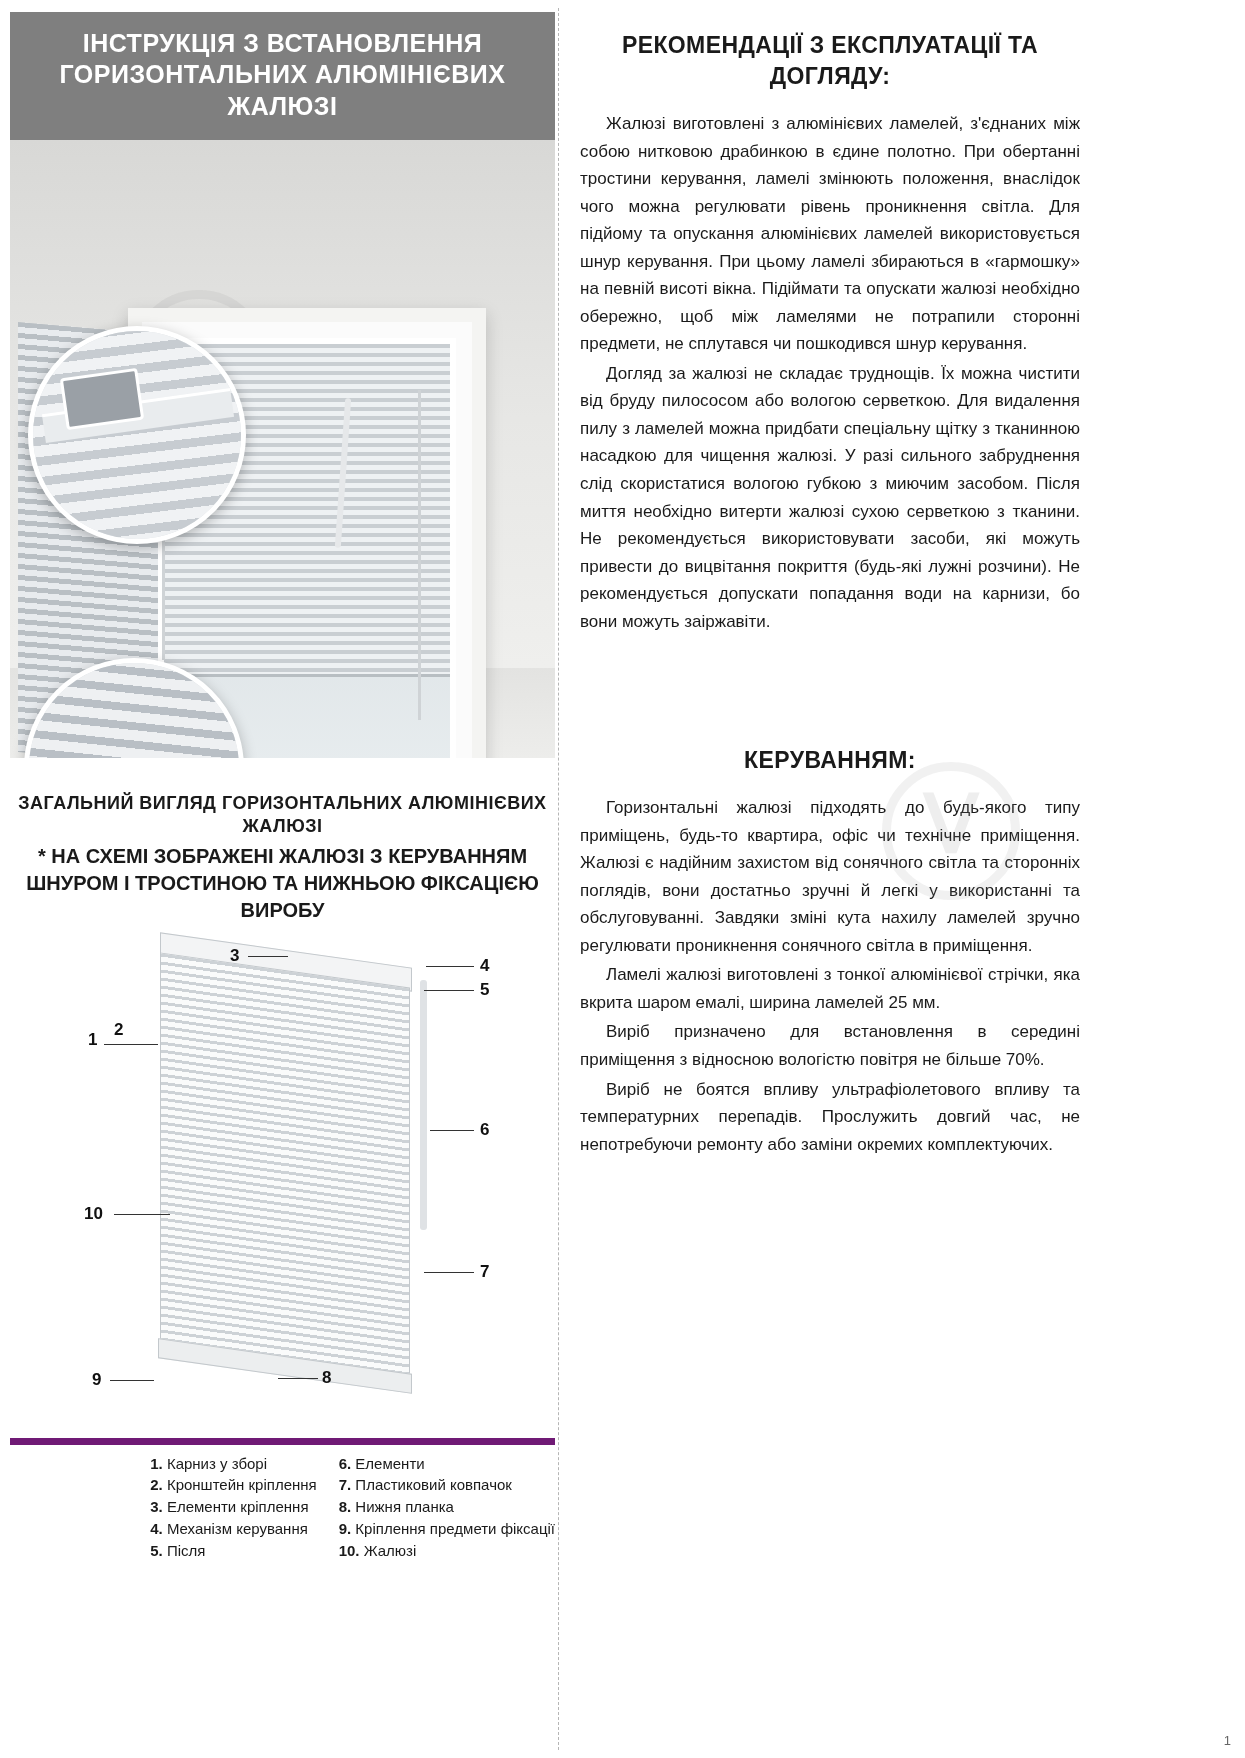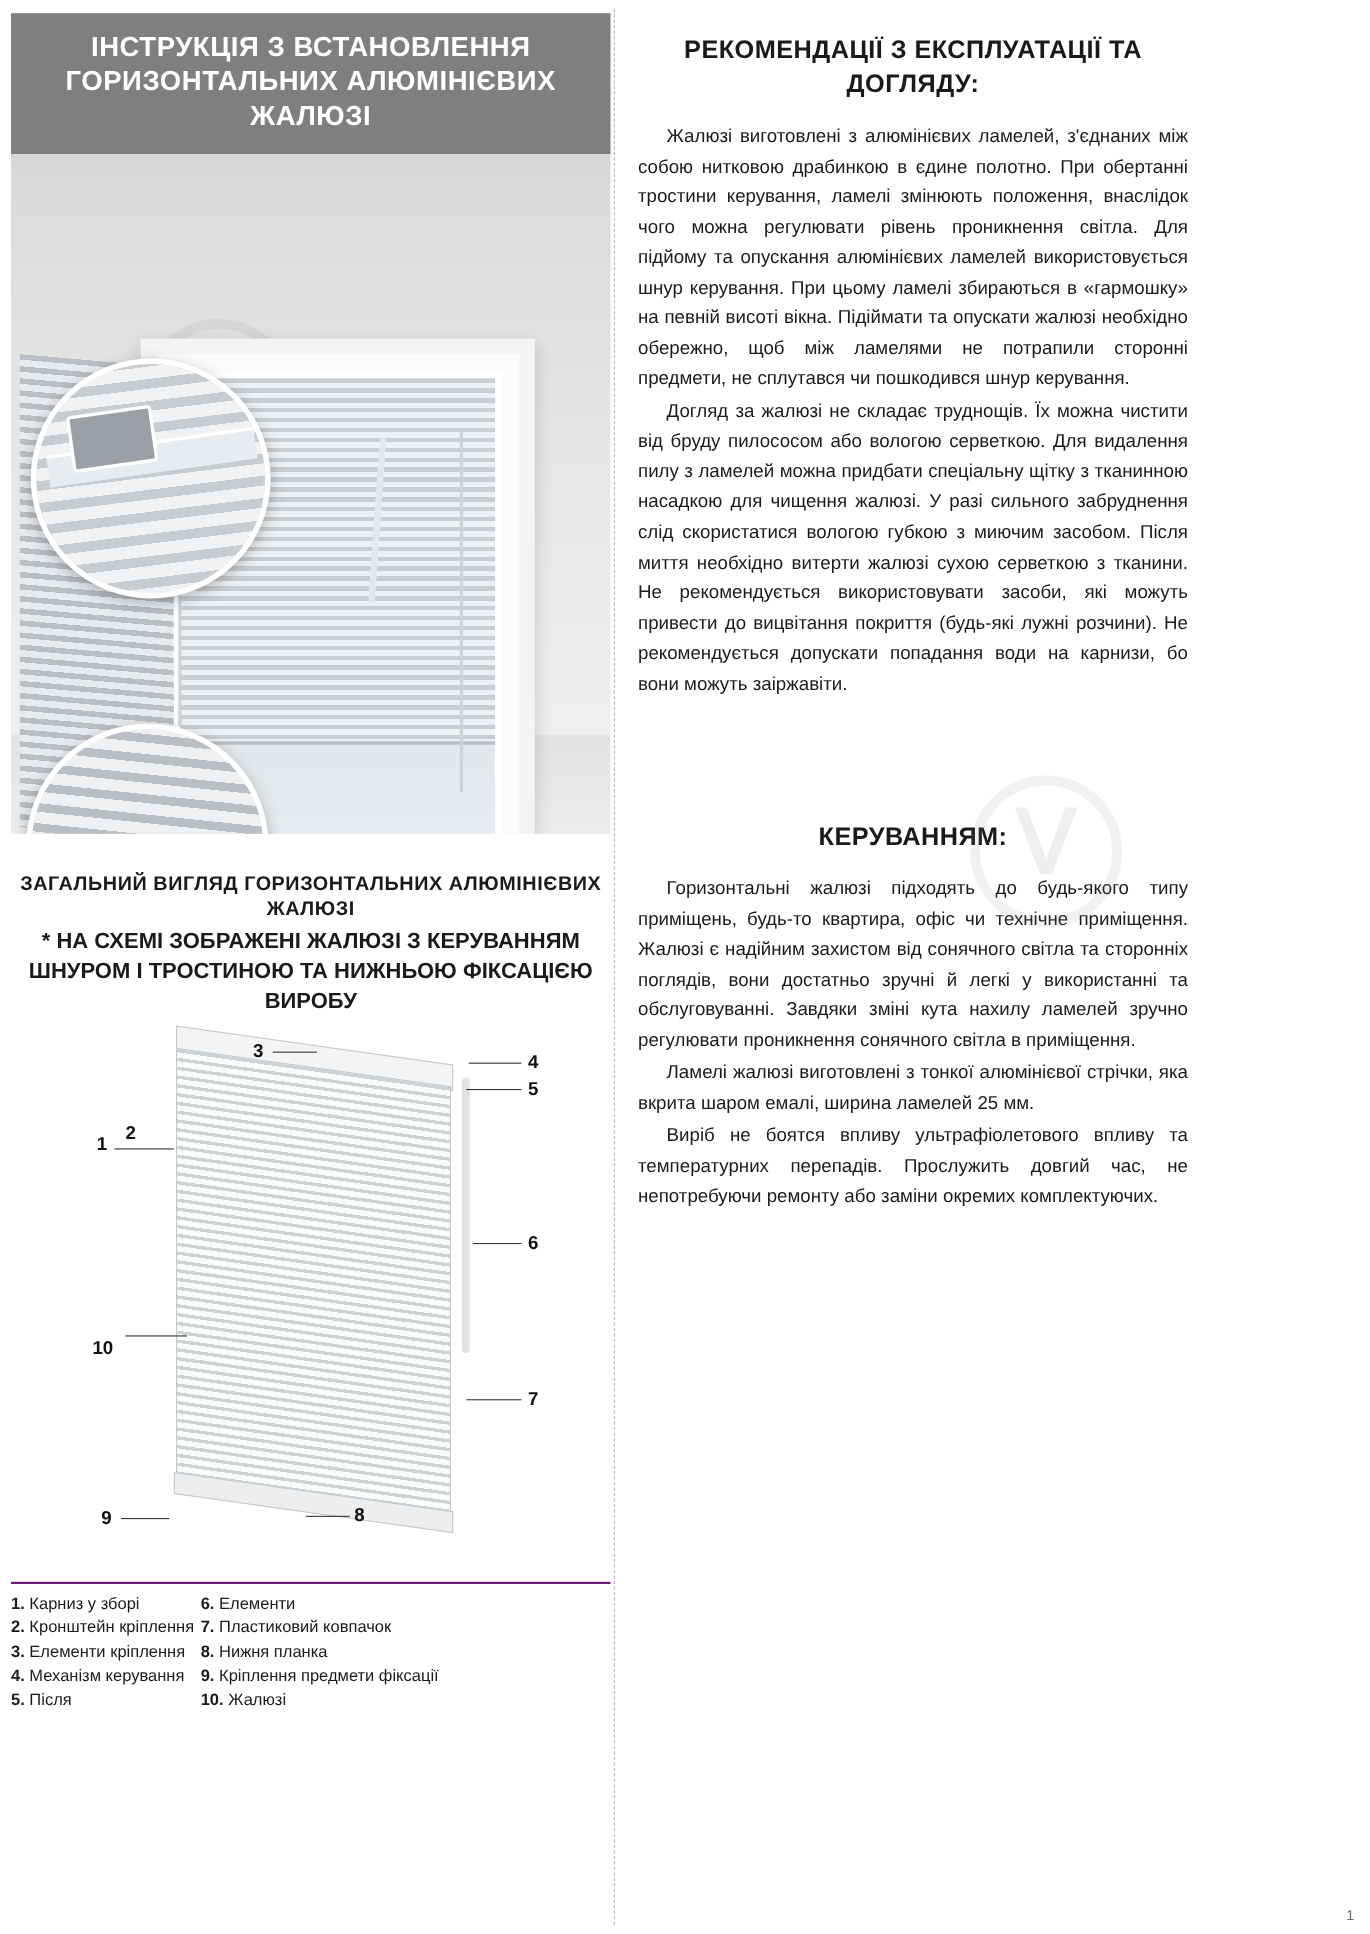--- a/index.html
+++ b/index.html
@@ -210,27 +210,28 @@
     color: #111;
   }
   .leader {
     position: absolute;
     height: 1px;
     background: #333;
   }
 
   
   .legend {
-    border-top: 2px solid #701a75;
+    border-top: 7px solid #701a75;
     margin-top: 6px;
     padding-top: 8px;
     display: flex;
-    gap: 6px;
+    gap: 22px;
     font-size: 15px;
     line-height: 1.45;
+    justify-content: flex-end;
   }
   .legend ol {
     margin: 0; padding: 0; list-style: none;
   }
   .legend li { white-space: nowrap; }
   .legend .num { font-weight: bold; }
 
   
   .right-col {
     position: absolute;
@@ -329,21 +330,21 @@
       <div class="lbl" style="left:78px;  top:98px;">1</div>
       <div class="lbl" style="left:104px; top:88px;">2</div>
       <div class="leader" style="left:94px; top:112px; width:54px;"></div>
 
       <div class="lbl" style="left:470px; top:188px;">6</div>
       <div class="leader" style="left:420px; top:198px; width:44px;"></div>
 
       <div class="lbl" style="left:470px; top:330px;">7</div>
       <div class="leader" style="left:414px; top:340px; width:50px;"></div>
 
-      <div class="lbl" style="left:74px;  top:272px;margin-top:12px;">10</div>
+      <div class="lbl" style="left:74px;  top:272px;">10</div>
       <div class="leader" style="left:104px; top:282px; width:56px;"></div>
 
       <div class="lbl" style="left:82px;  top:438px;">9</div>
       <div class="leader" style="left:100px; top:448px; width:44px;"></div>
 
       <div class="lbl" style="left:312px; top:436px;">8</div>
       <div class="leader" style="left:268px; top:446px; width:40px;"></div>
     </div>
 
     <div class="legend">
@@ -400,18 +401,19 @@
     <div class="r-title">РЕКОМЕНДАЦІЇ З ЕКСПЛУАТАЦІЇ ТА ДОГЛЯДУ:</div>
     <div class="r-body">
       <p>Жалюзі виготовлені з алюмінієвих ламелей, з'єднаних між собою нитковою драбинкою в єдине полотно. При обертанні тростини керування, ламелі змінюють положення, внаслідок чого можна регулювати рівень проникнення світла. Для підйому та опускання алюмінієвих ламелей використовується шнур керування. При цьому ламелі збираються в «гармошку» на певній висоті вікна. Підіймати та опускати жалюзі необхідно обережно, щоб між ламелями не потрапили сторонні предмети, не сплутався чи пошкодився шнур керування.</p>
       <p>Догляд за жалюзі не складає труднощів. Їх можна чистити від бруду пилососом або вологою серветкою. Для видалення пилу з ламелей можна придбати спеціальну щітку з тканинною насадкою для чищення жалюзі. У разі сильного забруднення слід скористатися вологою губкою з миючим засобом. Після миття необхідно витерти жалюзі сухою серветкою з тканини. Не рекомендується використовувати засоби, які можуть привести до вицвітання покриття (будь-які лужні розчини). Не рекомендується допускати попадання води на карнизи, бо вони можуть заіржавіти.</p>
     </div>
 
     <div class="r-title second">КЕРУВАННЯМ:</div>
     <div class="r-body">
       <p>Горизонтальні жалюзі підходять до будь-якого типу приміщень, будь-то квартира, офіс чи технічне приміщення. Жалюзі є надійним захистом від сонячного світла та сторонніх поглядів, вони достатньо зручні й легкі у використанні та обслуговуванні. Завдяки зміні кута нахилу ламелей зручно регулювати проникнення сонячного світла в приміщення.</p>
       <p>Ламелі жалюзі виготовлені з тонкої алюмінієвої стрічки, яка вкрита шаром емалі, ширина ламелей 25 мм.</p>
+      <p>Виріб призначено для встановлення в середині приміщення з відносною вологістю повітря не більше 70%.</p>
       <p>Виріб не боятся впливу ультрафіолетового впливу та температурних перепадів. Прослужить довгий час, не непотребуючи ремонту або заміни окремих комплектуючих.</p>
     </div>
   </div>
 
   <div class="page-num">1</div>
 </div>
 
 </body></html>

